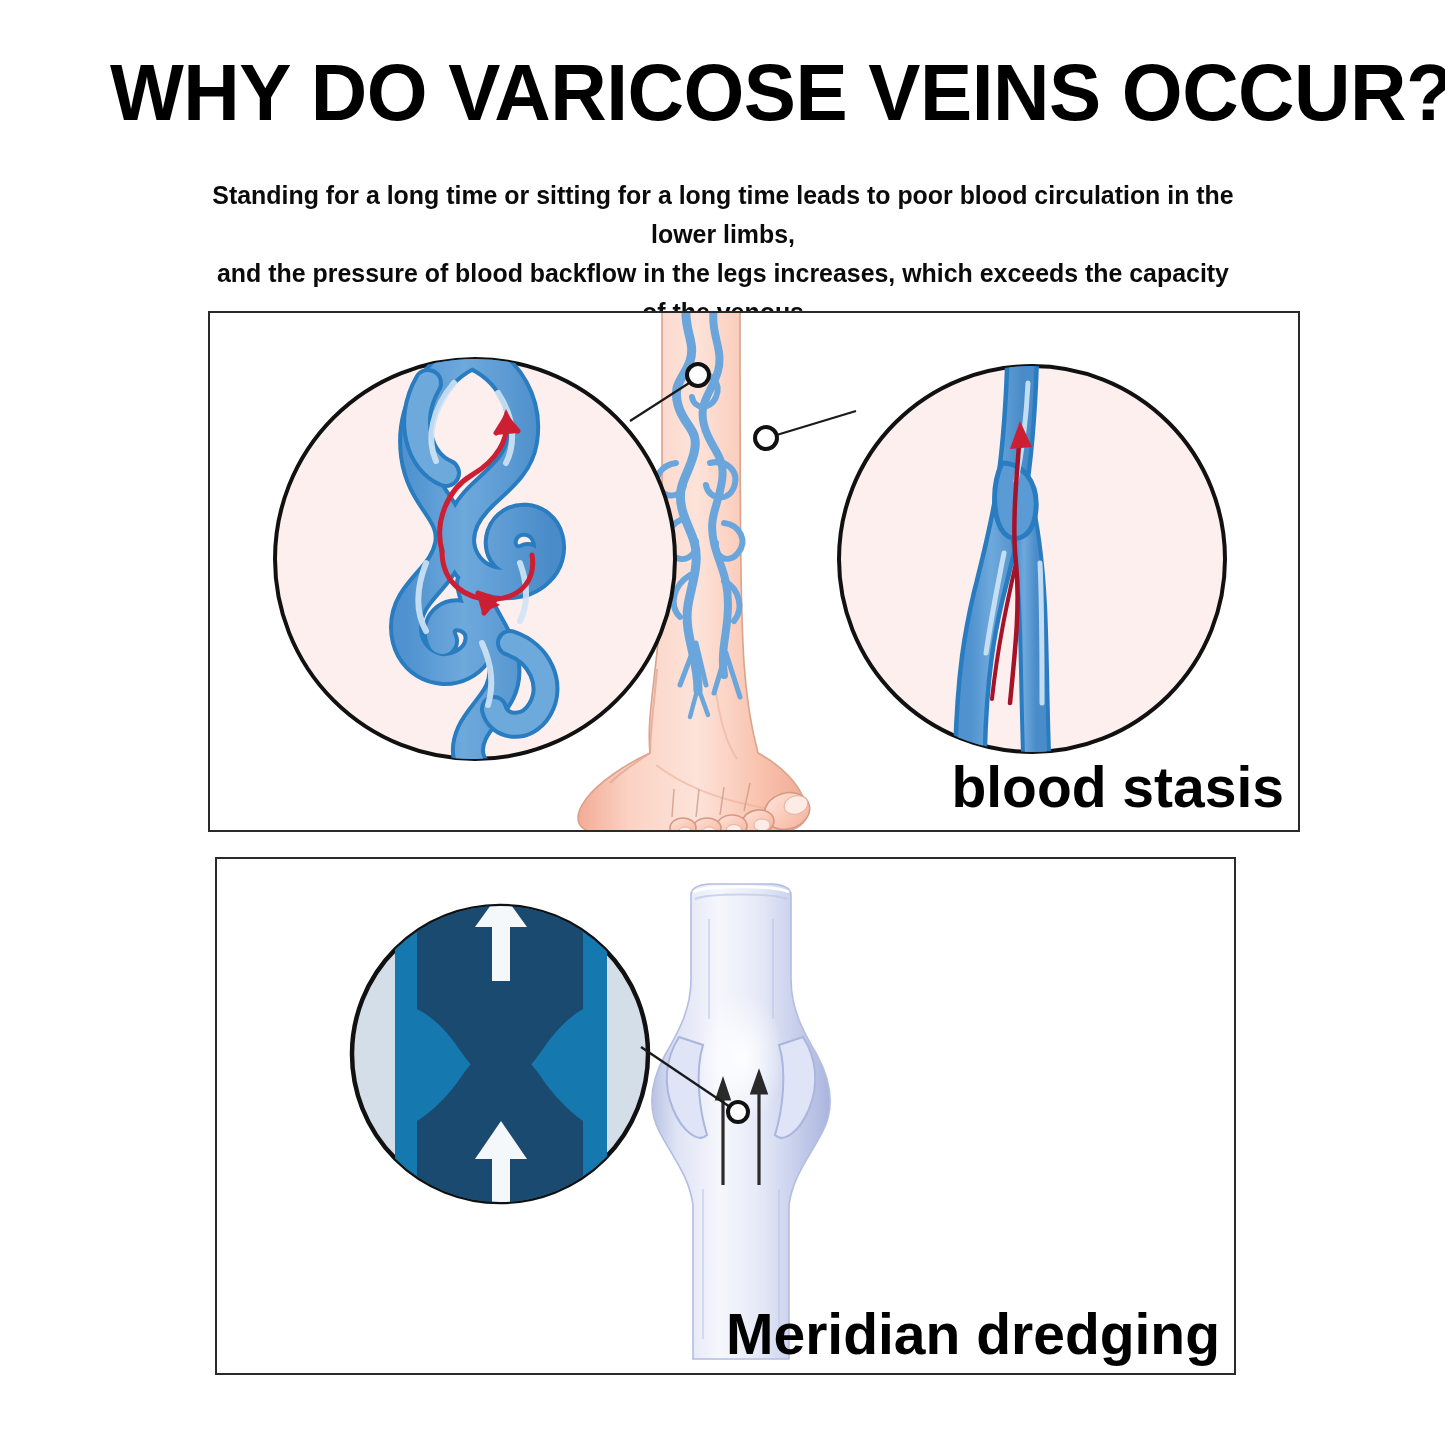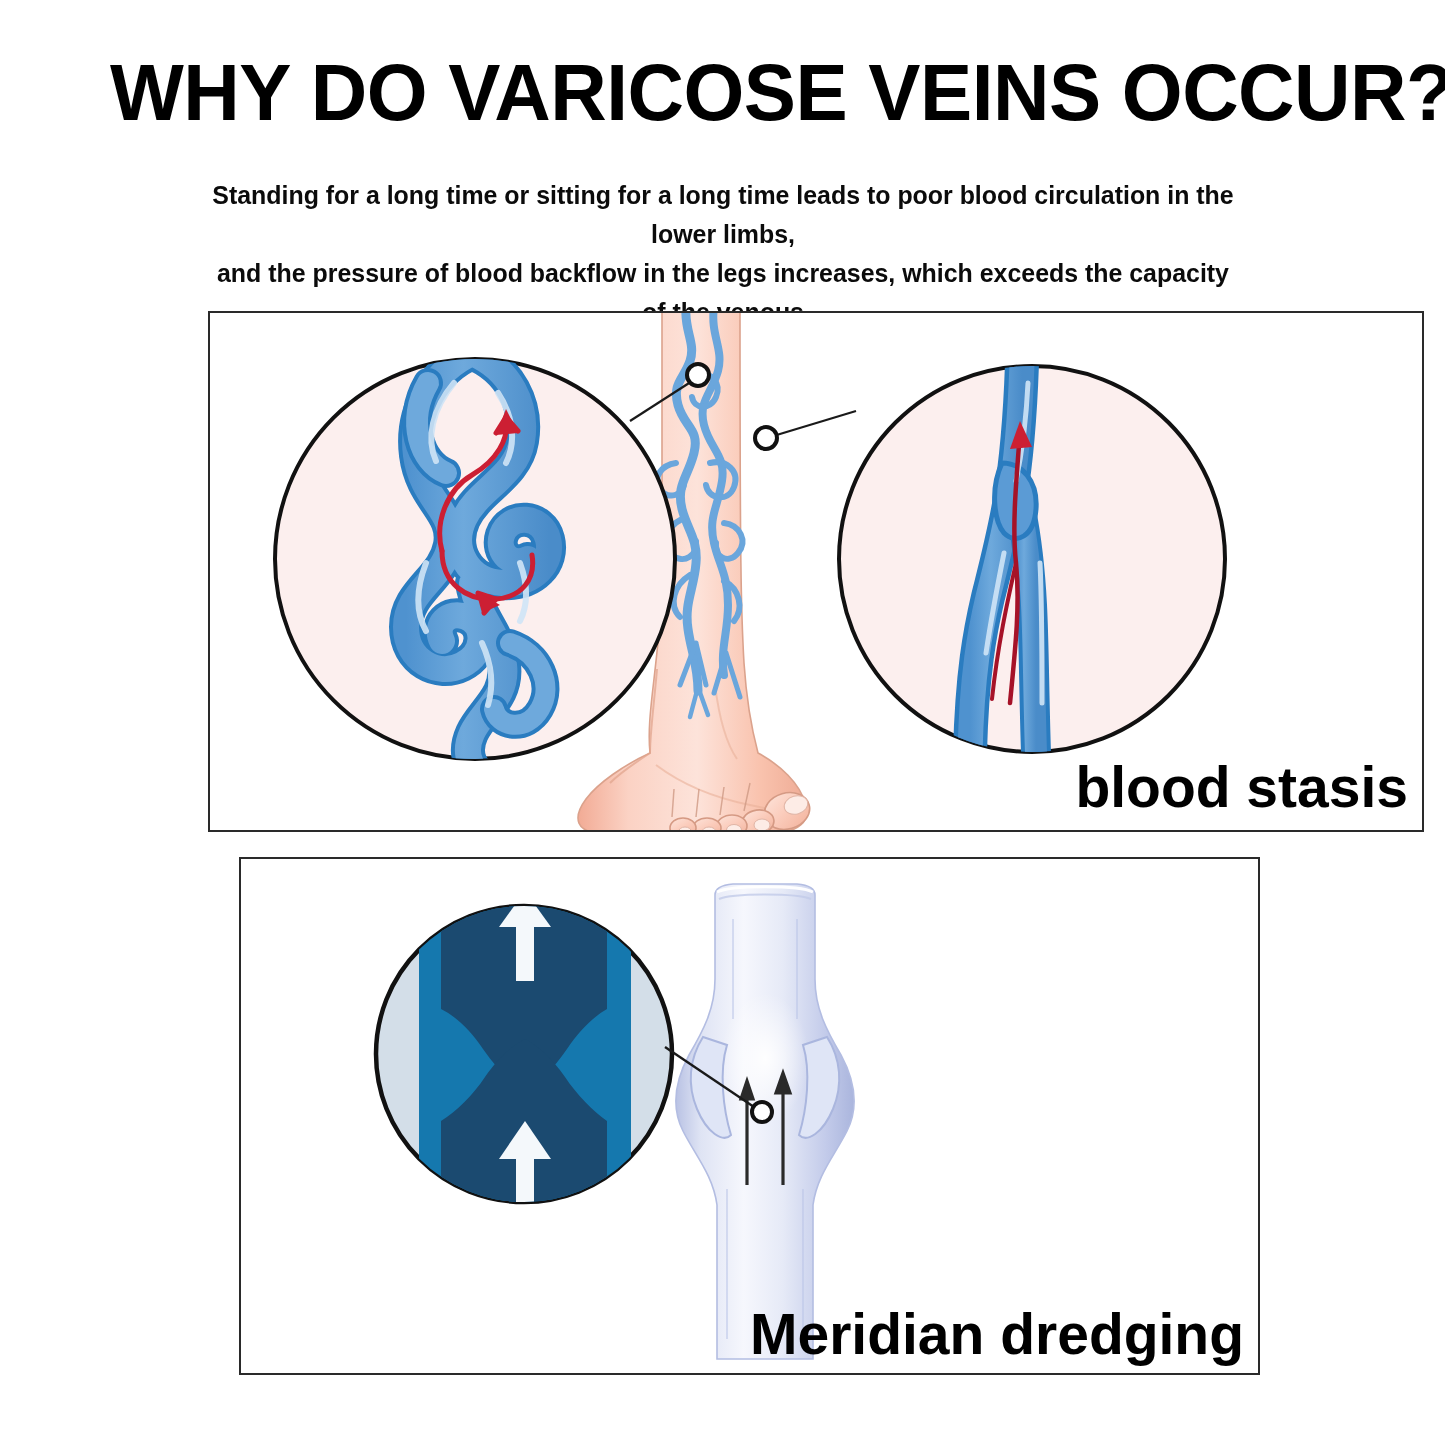--- a/index.html
+++ b/index.html
@@ -42,22 +42,22 @@
   }
 
   
   .panel{
     position:absolute;
     background:#ffffff;
     border:2px solid #2a2a2a;
     box-sizing:border-box;
     overflow:hidden;
   }
-  #panel-stasis{ left:208px; top:311px; width:1216px; height:521px;padding-left:37px; }
-  #panel-meridian{ left:215px; top:857px; width:1021px; height:518px;margin-left:24px; }
+  #panel-stasis{ left:208px; top:311px; width:1092px; height:521px;padding-left:37px; }
+  #panel-meridian{ left:215px; top:857px; width:1021px; height:518px; }
 
   .panel-caption{
     position:absolute;
     font-family:"Liberation Sans", sans-serif;
     font-weight:bold;
     color:#000000;
     white-space:nowrap;
   }
   #caption-stasis{ right:14px; bottom:10px; font-size:57px; }
   #caption-meridian{ right:14px; bottom:6px; font-size:57px; }

